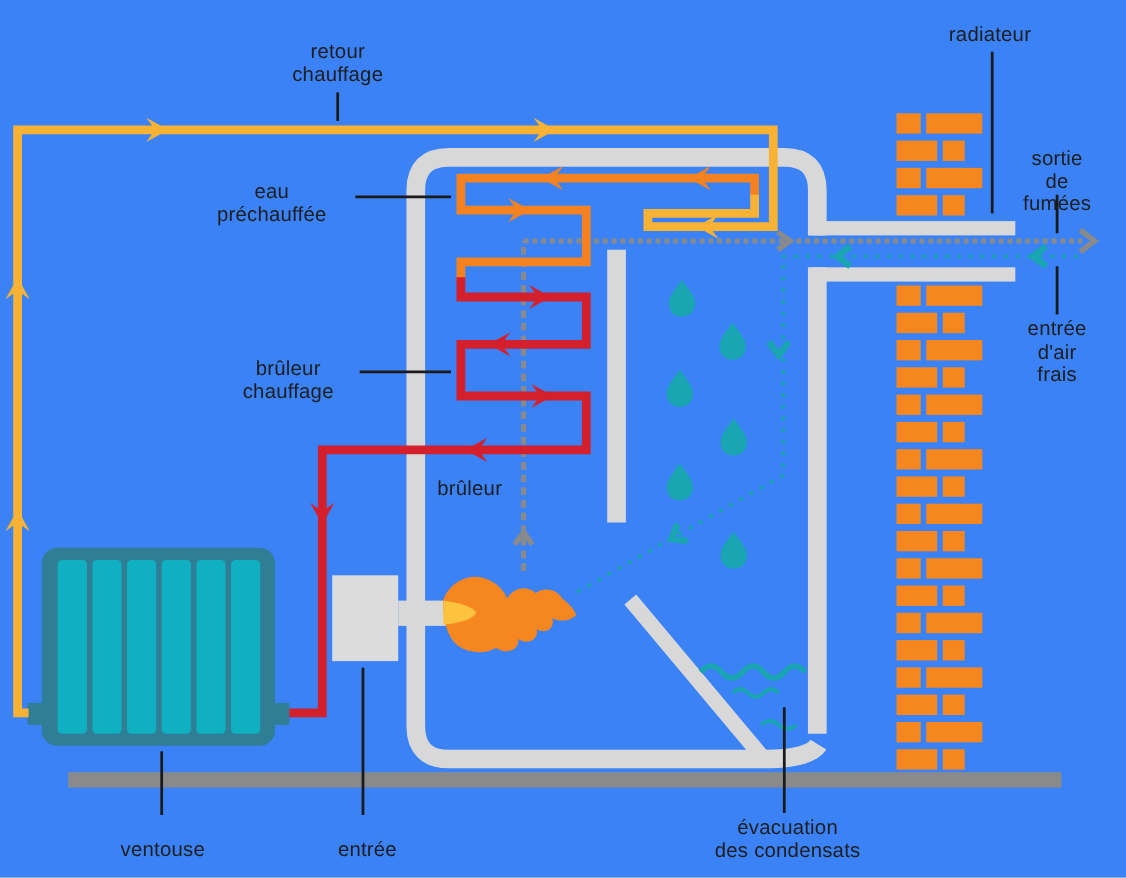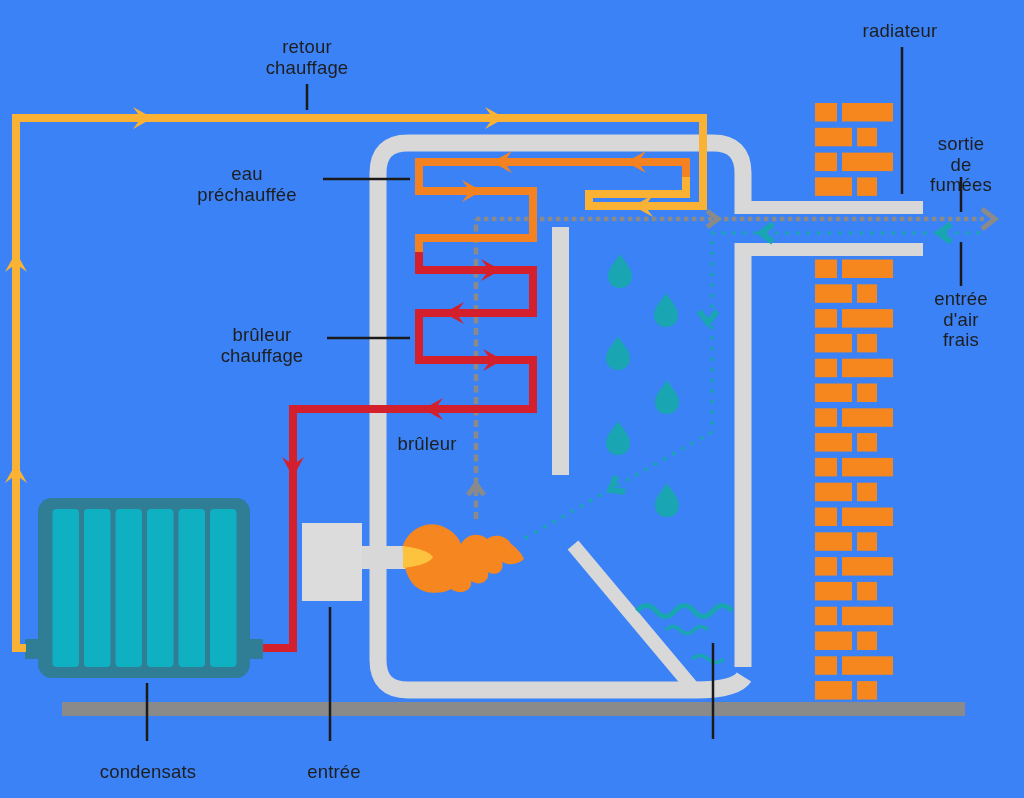--- a/index.html
+++ b/index.html
@@ -199,20 +199,22 @@
   </g>
 </svg>
 
   <div class="lbl" style="left:307px;top:37px">retour
 chauffage</div>
   <div class="lbl" style="left:247px;top:164px">eau
 préchauffée</div>
   <div class="lbl" style="left:262px;top:325px">brûleur
 chauffage</div>
   <div class="lbl" style="left:427px;top:434px">brûleur</div>
-  <div class="lbl" style="left:148px;top:762px">condensats</div>
+  <div class="lbl" style="left:148px;top:762px">ventouse</div>
   <div class="lbl" style="left:334px;top:762px">entrée</div>
+  <div class="lbl" style="left:716px;top:742px">évacuation
+des condensats</div>
   <div class="lbl" style="left:900px;top:21px">radiateur</div>
   <div class="lbl" style="left:961px;top:289px">entrée
 d'air frais</div>
   <div class="lbl" style="left:961px;top:134px">sortie
 de fumées</div>
 </div>
 
 </body></html>

